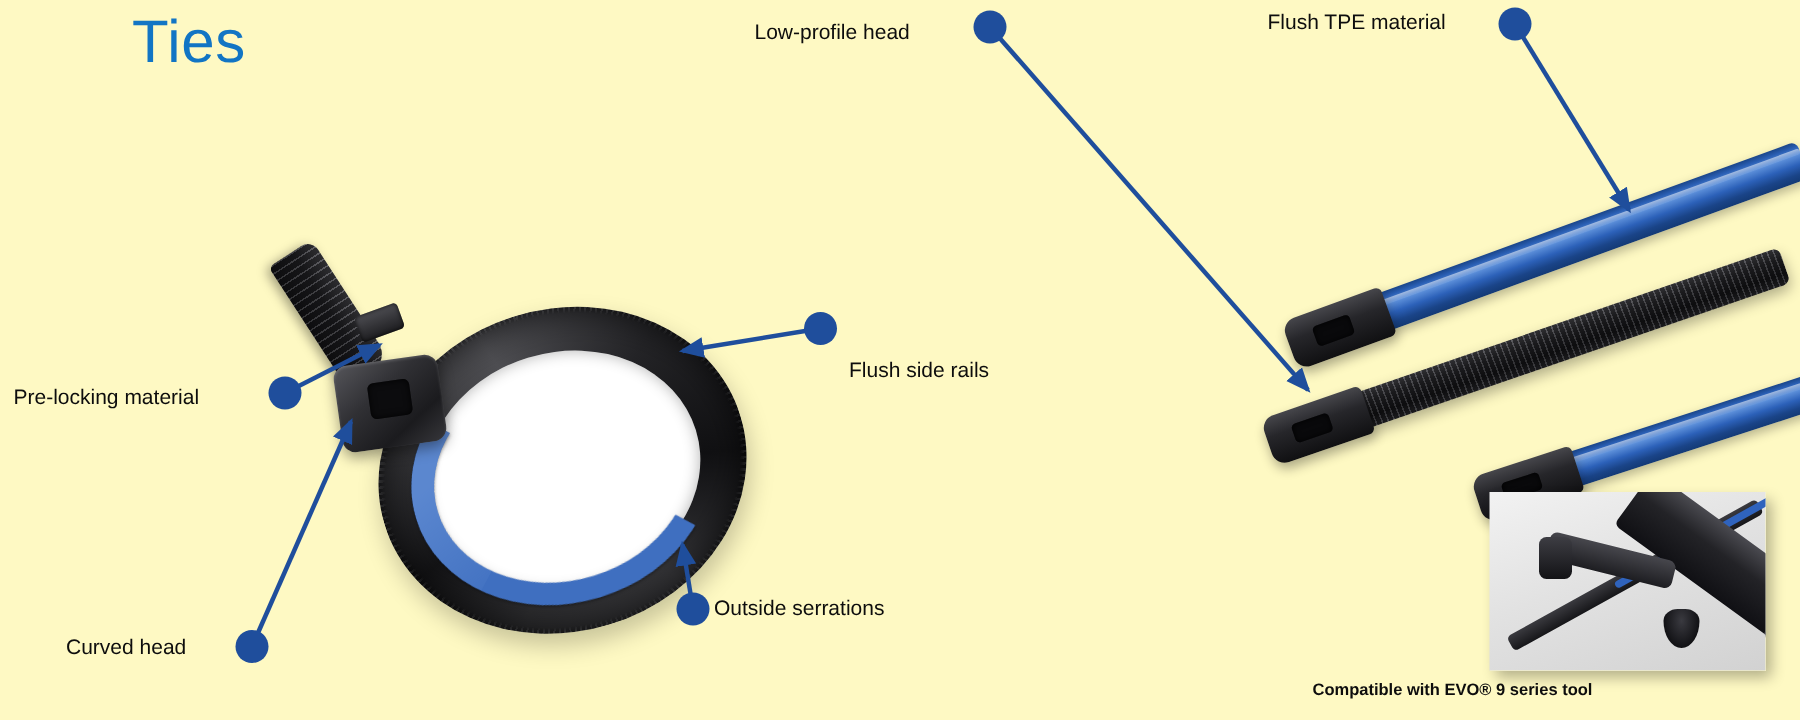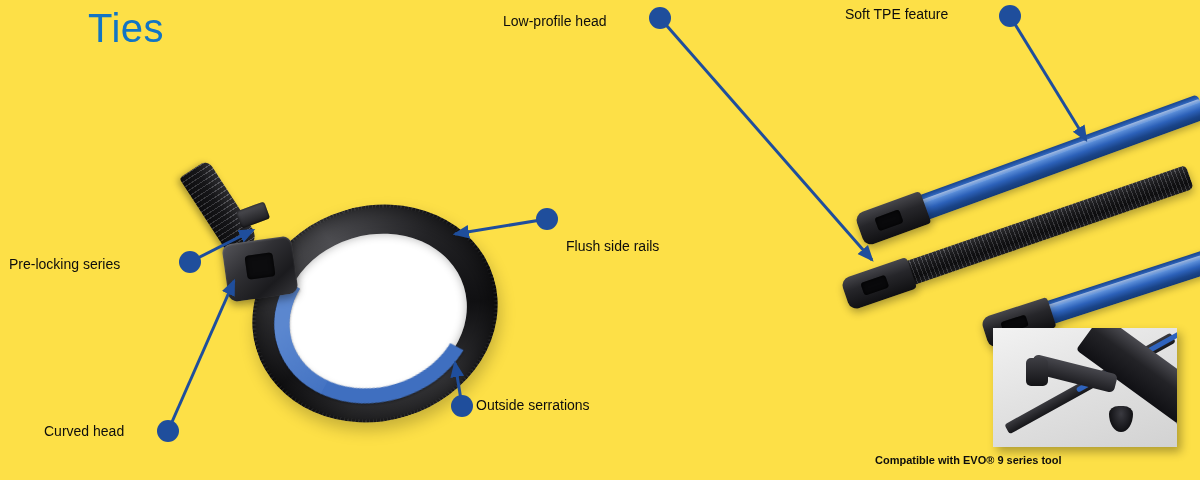--- a/index.html
+++ b/index.html
@@ -8,21 +8,21 @@
     padding: 0;
     background: #ffffff;
   }
   body {
     font-family: "Liberation Sans", sans-serif;
   }
   #stage {
     position: relative;
     width: 1200px;
     height: 480px;
-    background: #fde047;
+    background: #fef9c3;
     overflow: hidden;
   }
 
   
   #page-title {
     position: absolute;
     left: 88px;
     top: 6px;
     font-size: 40px;
     font-weight: 400;
@@ -429,25 +429,25 @@
         <line x1="190" y1="262" x2="253" y2="230"></line>
         <line x1="462" y1="406" x2="455" y2="363"></line>
         <line x1="168" y1="431" x2="234" y2="281"></line>
       </g>
   </svg>
 
   <div id="callout-layer">
       <div class="callout-dot" style="left: 649px; top: 7px;"></div>
       <div class="callout-label" style="left: 503px; top: 14px;">Low-profile head</div>
       <div class="callout-dot" style="left: 999px; top: 5px;"></div>
-      <div class="callout-label" style="left: 845px; top: 7px;">Soft TPE feature</div>
+      <div class="callout-label" style="left: 845px; top: 7px;">Flush TPE material</div>
       <div class="callout-dot" style="left: 536px; top: 208px;"></div>
       <div class="callout-label" style="left: 566px; top: 214px; margin-top: 25px;">Flush side rails</div>
       <div class="callout-dot" style="left: 179px; top: 251px;"></div>
-      <div class="callout-label" style="left: 9px; top: 257px;">Pre-locking series</div>
+      <div class="callout-label" style="left: 9px; top: 257px;">Pre-locking material</div>
       <div class="callout-dot" style="left: 451px; top: 395px;"></div>
       <div class="callout-label" style="left: 476px; top: 398px;">Outside serrations</div>
       <div class="callout-dot" style="left: 157px; top: 420px;"></div>
       <div class="callout-label" style="left: 44px; top: 424px;">Curved head</div>
     </div>
 
   <div id="caption-layer">
       <div class="caption" style="left: 875px; top: 454px;">Compatible with EVO® 9 series tool</div>
     </div>
 

